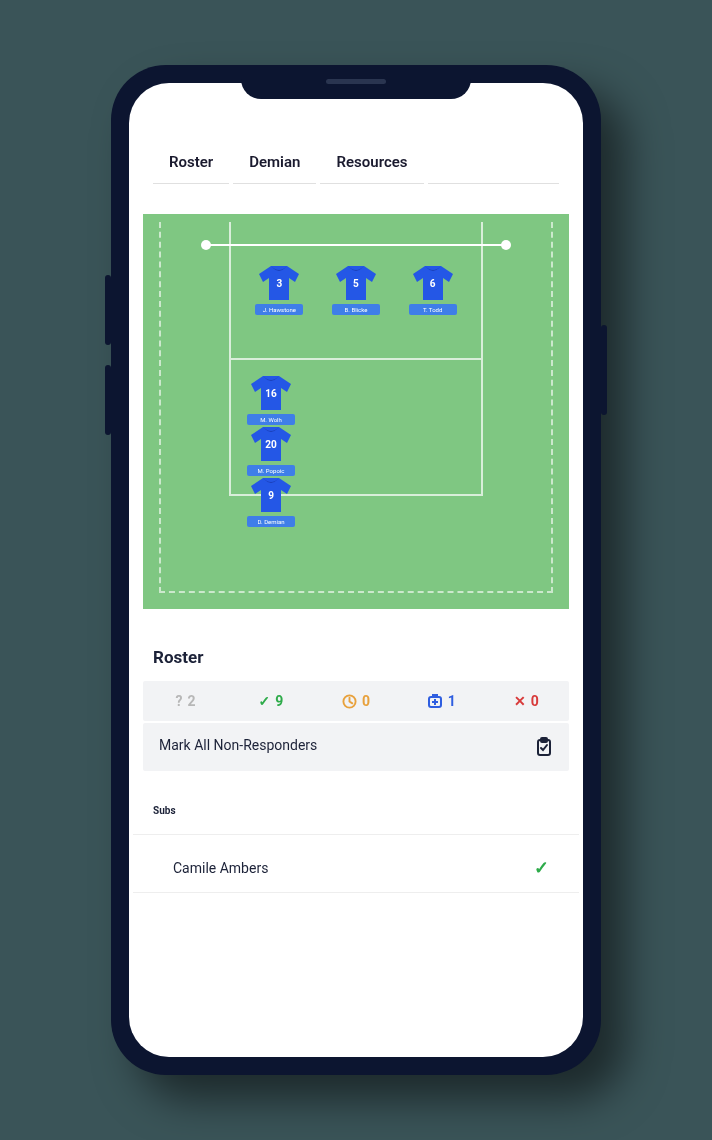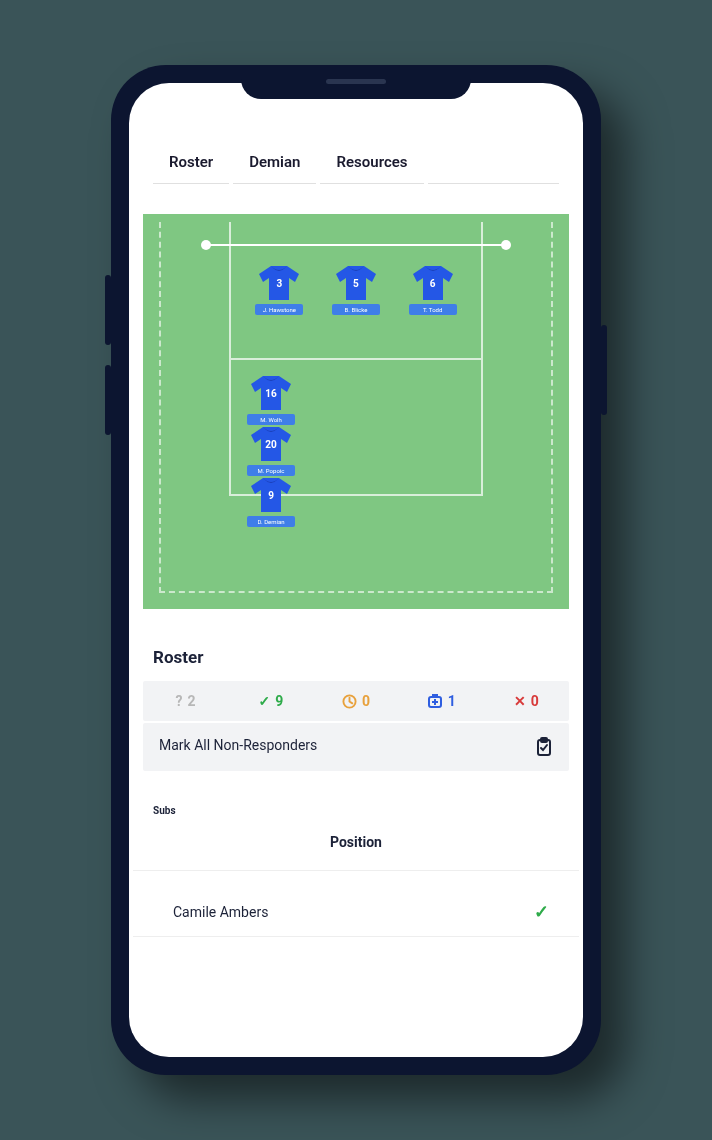--- a/index.html
+++ b/index.html
@@ -229,21 +229,21 @@
     text-align: center;
     font-weight: 700;
     font-size: 14px;
     padding-bottom: 20px;
     color: #1c2238;
   }
   .sub-row {
     display: flex;
     align-items: center;
     justify-content: space-between;
-    padding: 30px 30px 14px 40px;
+    padding: 22px 30px 14px 40px;
     border-top: 1px solid #eee;
     border-bottom: 1px solid #eee;
     margin: 0 4px;
     font-size: 14px;
     color: #1c2238;
   }
   .check-green { color: #2eab4a; font-size: 18px; font-weight: 700; }
   .icon { display: inline-flex; align-items: center; }
 </style>
 </head>
@@ -380,21 +380,20 @@
         <span class="icon">
           <svg width="18" height="20" viewBox="0 0 18 20">
               <rect x="3" y="3" width="12" height="15" rx="2" fill="none" stroke="#1c2238" stroke-width="2"></rect>
               <rect x="6" y="1" width="6" height="4" rx="1" fill="none" stroke="#1c2238" stroke-width="2"></rect>
               <path d="M6 11 L8 13 L12 8" fill="none" stroke="#1c2238" stroke-width="2" stroke-linecap="round"></path>
             </svg>
         </span>
       </div>
 
       <div class="subs-title">Subs</div>
-      <div class="position-header">Position</div>
 
       <div class="sub-row">
         <span>Camile Ambers</span>
         <span class="check-green">✓</span>
       </div>
 
     </div>
   </div>
 </div>
 

